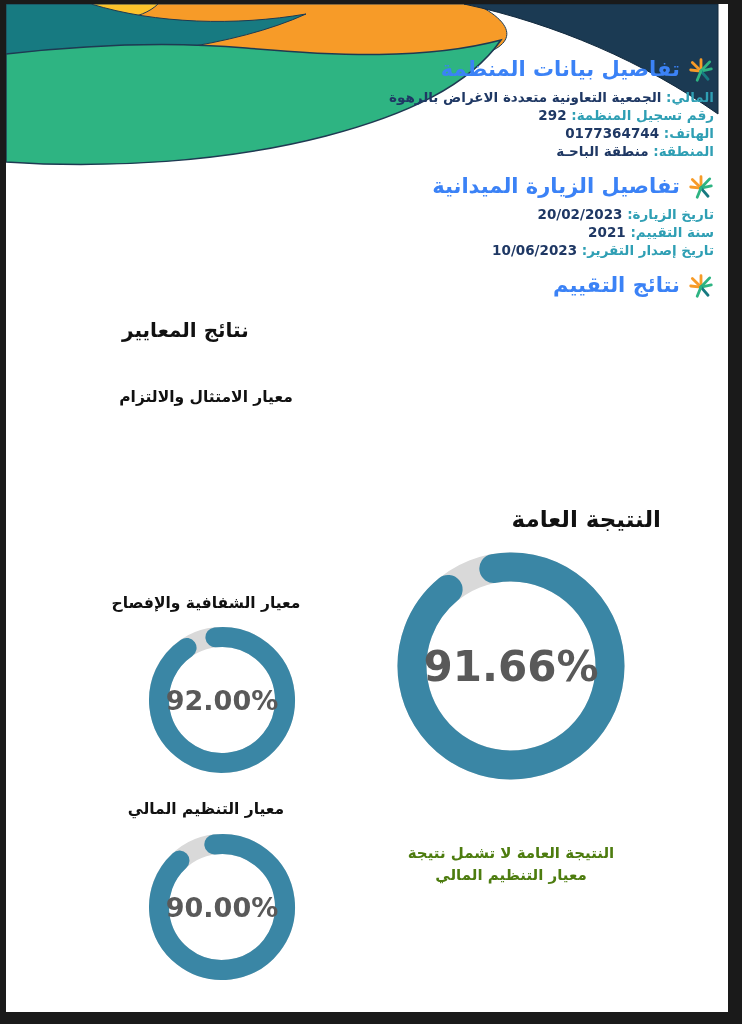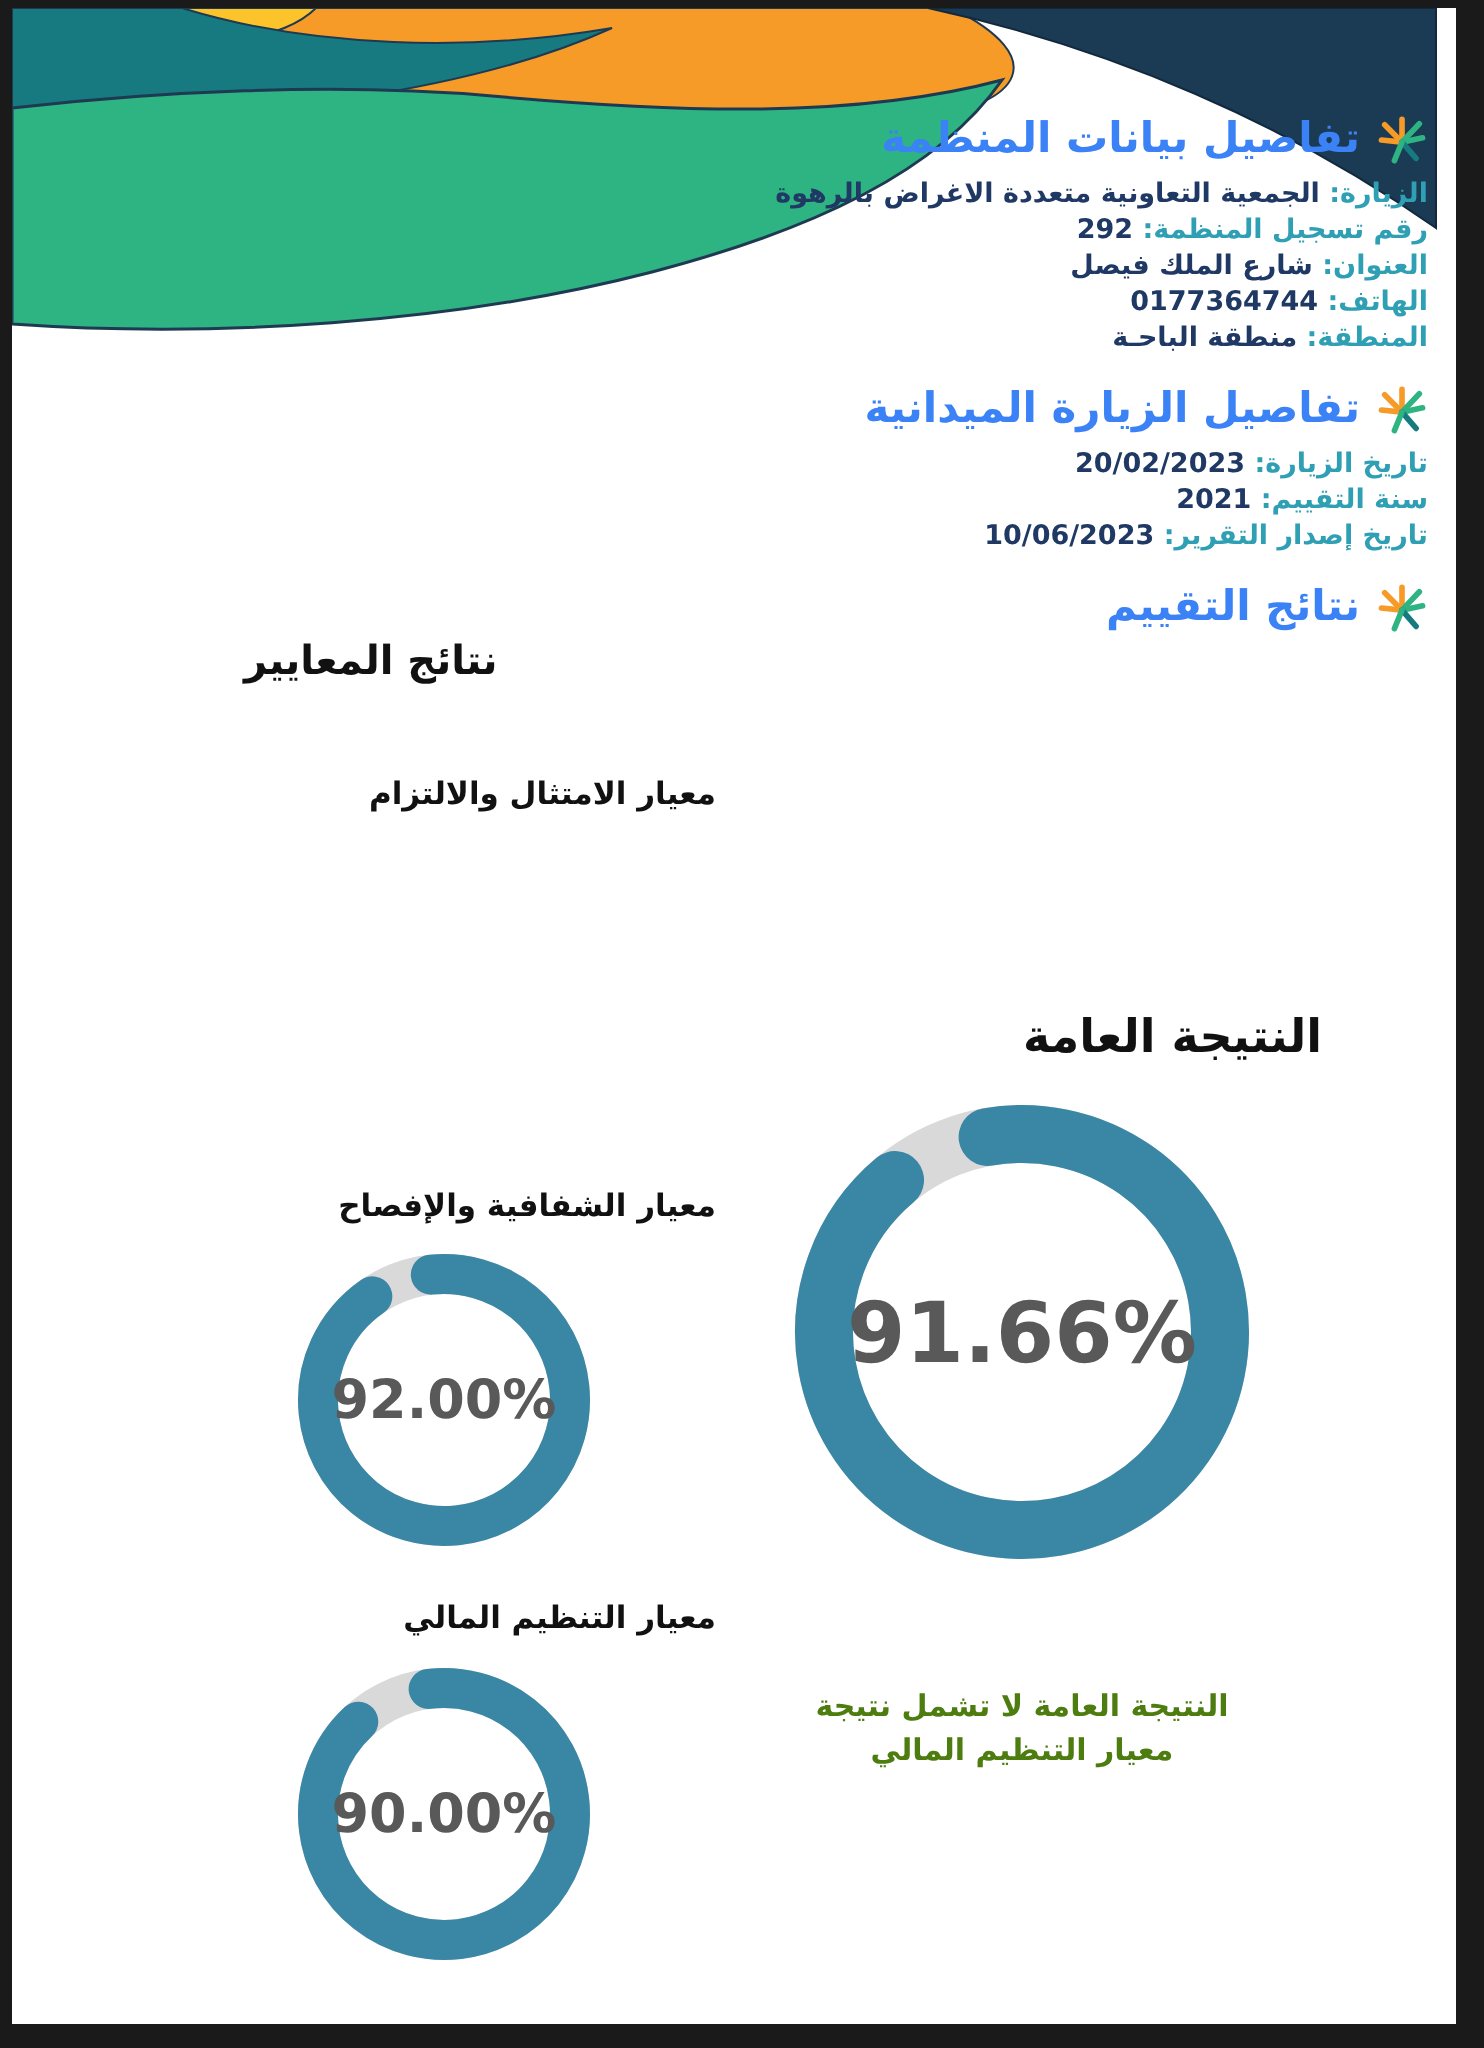--- a/index.html
+++ b/index.html
@@ -35,21 +35,21 @@
   .f-line{font-size:13.5px;line-height:18px;font-weight:bold;white-space:nowrap;}
   .f-line .lbl{color:#2f9fb4;}
   .f-line .val{color:#1f3864;}
 
   
   .col-title{
     position:absolute;top:314px;left:116px;width:200px;
     text-align:left;font-size:20px;font-weight:bold;color:#111;direction:rtl;
   }
   .chart-label{
-    position:absolute;width:280px;left:72px;
+    position:absolute;width:280px;left:60px;text-align:center;
     font-size:15.5px;font-weight:bold;color:#111;direction:rtl;white-space:nowrap;
   }
   .donut-wrap{position:absolute;width:148px;height:148px;left:142px;}
   .donut-wrap .pct{
     position:absolute;inset:0;display:flex;align-items:center;justify-content:center;
     font-size:27px;font-weight:bold;color:#595959;direction:ltr;
   }
   .big-title{
     position:absolute;top:502px;left:355px;width:300px;text-align:right;
     font-size:23px;font-weight:bold;color:#111;direction:rtl;
@@ -90,23 +90,22 @@
           <line x1="12" y1="13" x2="2.5" y2="12" stroke="#f79b28"></line>
           <line x1="12" y1="13" x2="20" y2="4.5" stroke="#2eb482"></line>
           <line x1="12" y1="13" x2="21.5" y2="11" stroke="#2eb482"></line>
           <line x1="12" y1="13" x2="18.5" y2="20.5" stroke="#177a81"></line>
           <line x1="12" y1="13" x2="8.5" y2="21.5" stroke="#2eb482"></line>
         </g>
       </svg>
       <span>تفاصيل بيانات المنظمة</span>
     </div>
     <div class="fields">
-      <div class="f-line"><span class="lbl">الزيارة:</span> <span class="val">الجمعية التعاونية متعددة الاغراض بالرهوة</span></div>
+      <div class="f-line"><span class="lbl">المالي:</span> <span class="val">الجمعية التعاونية متعددة الاغراض بالرهوة</span></div>
       <div class="f-line"><span class="lbl">رقم تسجيل المنظمة:</span> <span class="val">292</span></div>
-      <div class="f-line"><span class="lbl">العنوان:</span> <span class="val">شارع الملك فيصل</span></div>
       <div class="f-line"><span class="lbl">الهاتف:</span> <span class="val">0177364744</span></div>
       <div class="f-line"><span class="lbl">المنطقة:</span> <span class="val">منطقة الباحـة</span></div>
     </div>
 
     <div class="sec-header">
       <svg class="star" viewBox="0 0 24 24" aria-hidden="true">
         <g stroke-linecap="round" stroke-width="2.6" fill="none">
           <line x1="12" y1="13" x2="12" y2="2.5" stroke="#f79b28"></line>
           <line x1="12" y1="13" x2="4" y2="5" stroke="#f79b28"></line>
           <line x1="12" y1="13" x2="2.5" y2="12" stroke="#f79b28"></line>

